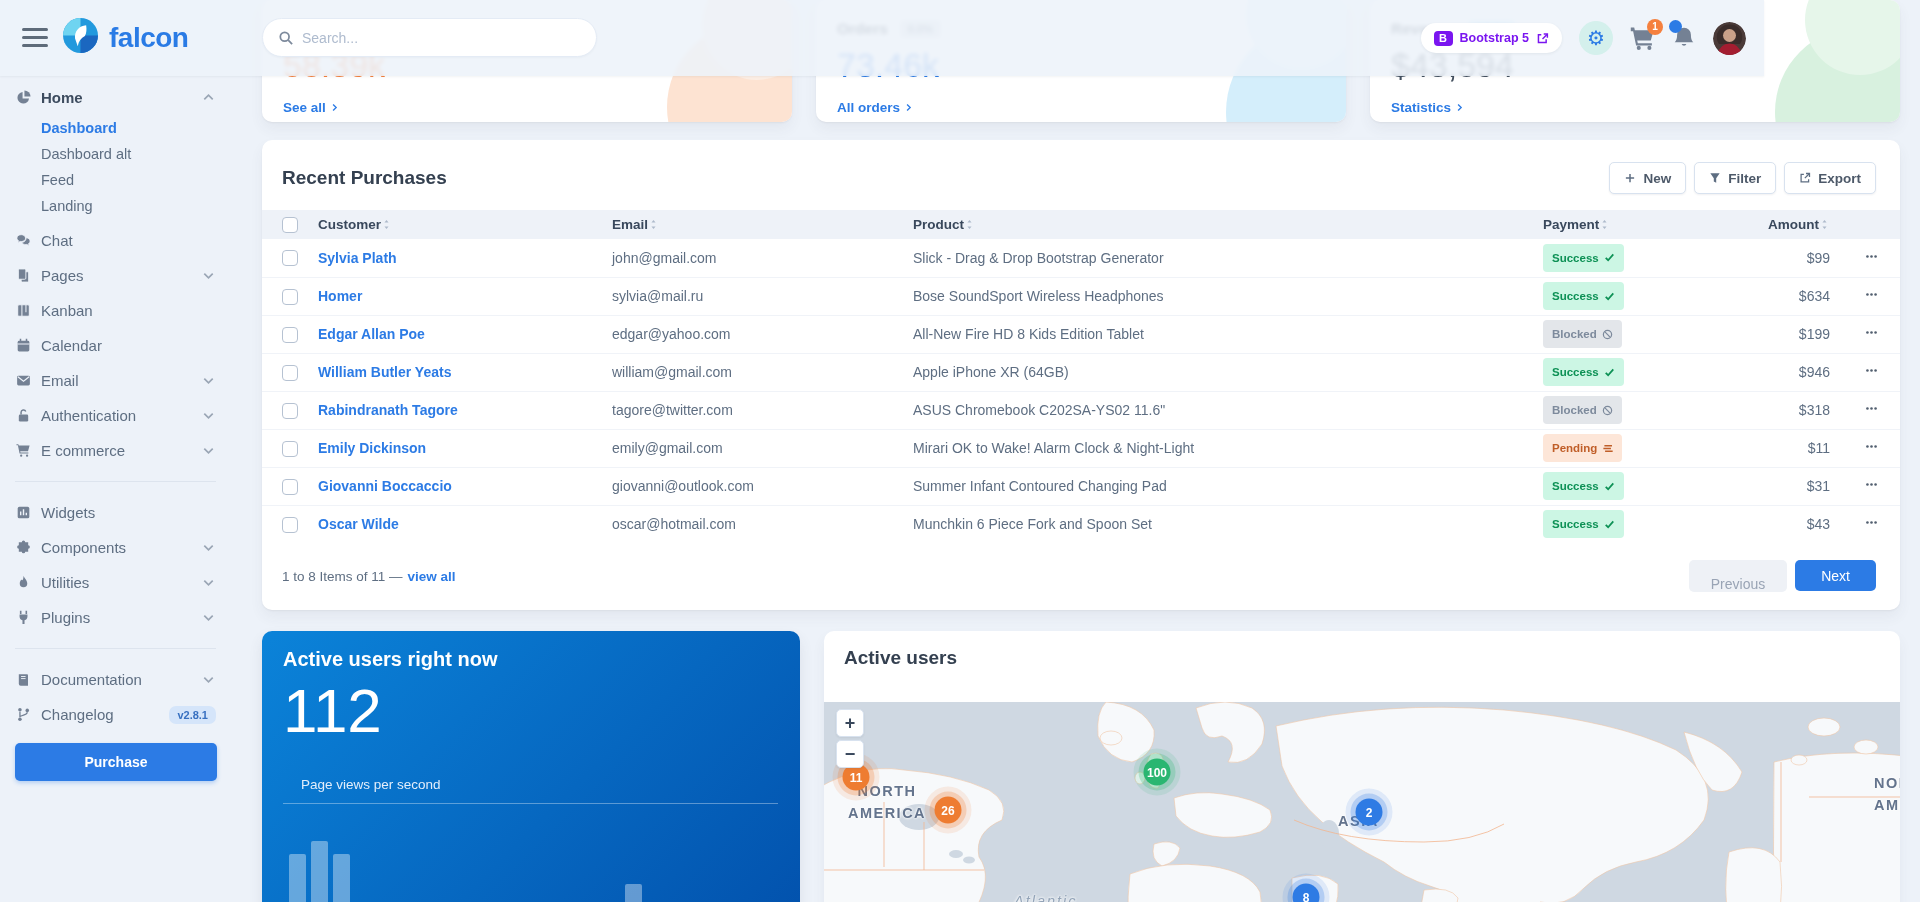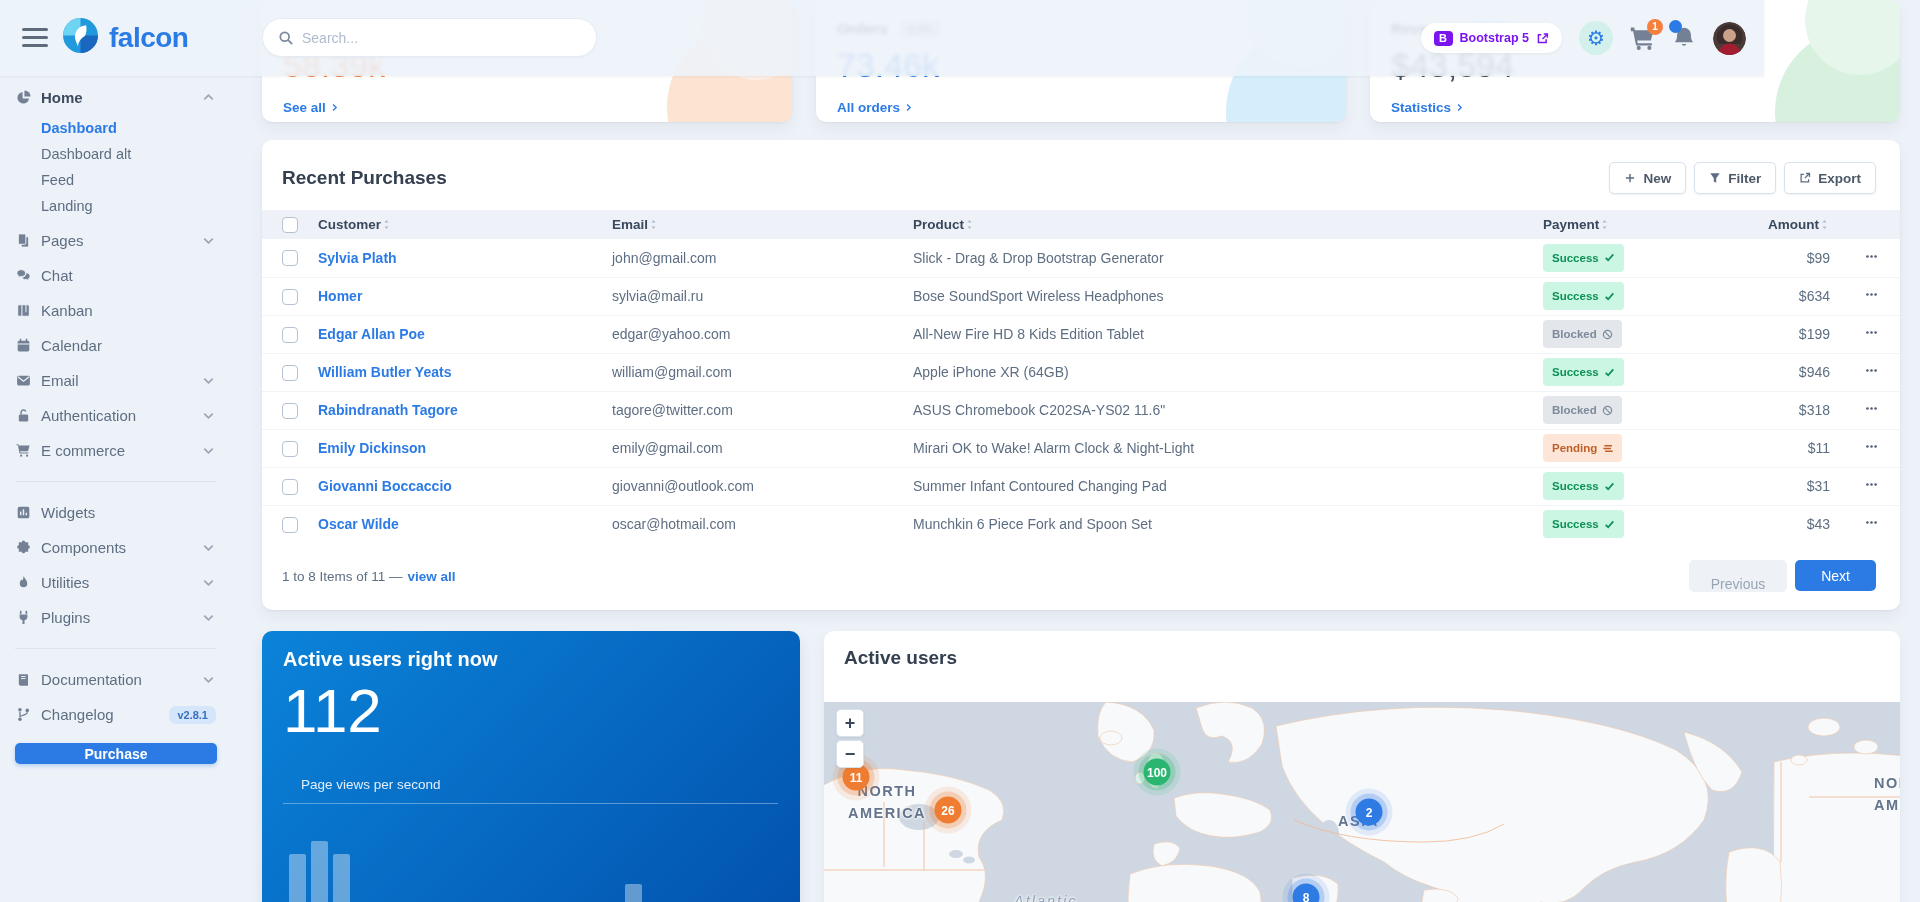--- a/index.html
+++ b/index.html
@@ -42,21 +42,21 @@
   .nav-item .ico { width:17px; display:flex; justify-content:center; color:#748194; margin-right:9px; font-size:15px; }
   .nav-item .lbl { flex:1; }
   .nav-item.parent-active { color:#3d4c5f; font-weight:600; }
   .nav-item .chev { color:#9aa6b5; display:flex; }
   .nav-children { padding-bottom:4px; }
   .nav-child { display:block; padding:5px 14px 5px 41px; font-size:14.5px; color:#5e6e82; cursor:pointer; }
   .nav-child.active { color:#2c7be5; font-weight:600; }
   .side-divider { height:1px; background:#dde4ee; margin:13px 14px 13px 15px; }
   .side-badge { background:#d5e5fa; color:#3870c0; font-size:11px; font-weight:700; border-radius:7px;
     padding:3px 8px; margin-left:9px; }
-  .purchase-btn { position:absolute; left:15px; top:667px; width:202px; height:21px; background:#2c7be5;
+  .purchase-btn { position:absolute; left:15px; top:667px; width:202px; height:38px; background:#2c7be5;
     color:#fff; border:none; border-radius:5px; font-size:14px; font-weight:600; cursor:pointer;
     font-family:inherit; box-shadow:0 2px 4px rgba(44,123,229,0.3); }
 
   
   .card { background:#fff; border-radius:10px; box-shadow:0 7px 14px rgba(65,69,88,0.06), 0 1px 2px rgba(0,0,0,0.05); }
 
   
   .stats-row { position:absolute; left:262px; top:0; width:1638px; display:flex; gap:24px; z-index:1; }
   .stat-card { flex:1; height:122px; position:relative; overflow:hidden; padding:20px 21px; }
   .stat-title-row { display:flex; align-items:center; gap:12px; position:relative; z-index:2; }
@@ -647,43 +647,43 @@
           </span>
         </div>
         <div class="nav-children">
           <div class="nav-child active">Dashboard</div>
           <div class="nav-child">Dashboard alt</div>
           <div class="nav-child">Feed</div>
           <div class="nav-child">Landing</div>
         </div>
         <div class="nav-item">
           <span class="ico">
+            <svg width="1em" height="1em" viewBox="0 0 16 16" fill="currentColor" stroke="#edf2f9" stroke-width="0.8">
+              <path d="M5.6 1.8C3 1.8 1 3.4 1 5.4c0 1.1.6 2 1.6 2.7L2.1 10l2.3-1c.4.1.8.1 1.2.1 2.6 0 4.6-1.6 4.6-3.6S8.2 1.8 5.6 1.8z"></path>
+              <path d="M10.9 5c2.4.3 4.1 1.8 4.1 3.6 0 1.1-.6 2-1.6 2.7l.5 1.9-2.3-1c-.4.1-.8.1-1.2.1-1.9 0-3.6-.9-4.2-2.2 2.8-.3 4.7-2.4 4.7-5.1z"></path>
+            </svg>
+          </span>
+          <span class="lbl">Chat</span>
+        </div>
+        <div class="nav-item">
+          <span class="ico">
             <svg width="1em" height="1em" viewBox="0 0 16 16" fill="currentColor" stroke="#edf2f9" stroke-width="1">
               <rect x="5.5" y="4" width="8" height="11" rx="1.2"></rect>
               <rect x="2.5" y="1" width="8" height="11" rx="1.2"></rect>
             </svg>
           </span>
           <span class="lbl">Pages</span>
           <span class="chev">
             <svg width="1em" height="1em" viewBox="0 0 16 16" stroke="currentColor" stroke-width="1.8" fill="none">
               <path d="M3.5 6 8 10.5 12.5 6"></path>
             </svg>
           </span>
         </div>
         <div class="nav-item">
           <span class="ico">
-            <svg width="1em" height="1em" viewBox="0 0 16 16" fill="currentColor" stroke="#edf2f9" stroke-width="0.8">
-              <path d="M5.6 1.8C3 1.8 1 3.4 1 5.4c0 1.1.6 2 1.6 2.7L2.1 10l2.3-1c.4.1.8.1 1.2.1 2.6 0 4.6-1.6 4.6-3.6S8.2 1.8 5.6 1.8z"></path>
-              <path d="M10.9 5c2.4.3 4.1 1.8 4.1 3.6 0 1.1-.6 2-1.6 2.7l.5 1.9-2.3-1c-.4.1-.8.1-1.2.1-1.9 0-3.6-.9-4.2-2.2 2.8-.3 4.7-2.4 4.7-5.1z"></path>
-            </svg>
-          </span>
-          <span class="lbl">Chat</span>
-        </div>
-        <div class="nav-item">
-          <span class="ico">
             <svg width="1em" height="1em" viewBox="0 0 16 16" fill="currentColor" stroke="#edf2f9" stroke-width="1.1">
               <rect x="1.8" y="1.8" width="12.4" height="12.4" rx="1.5"></rect>
               <path d="M6.3 1.8v12.4M10.6 1.8v8"></path>
             </svg>
           </span>
           <span class="lbl">Kanban</span>
         </div>
         <div class="nav-item">
           <span class="ico">
             <svg width="1em" height="1em" viewBox="0 0 16 16" fill="currentColor">

